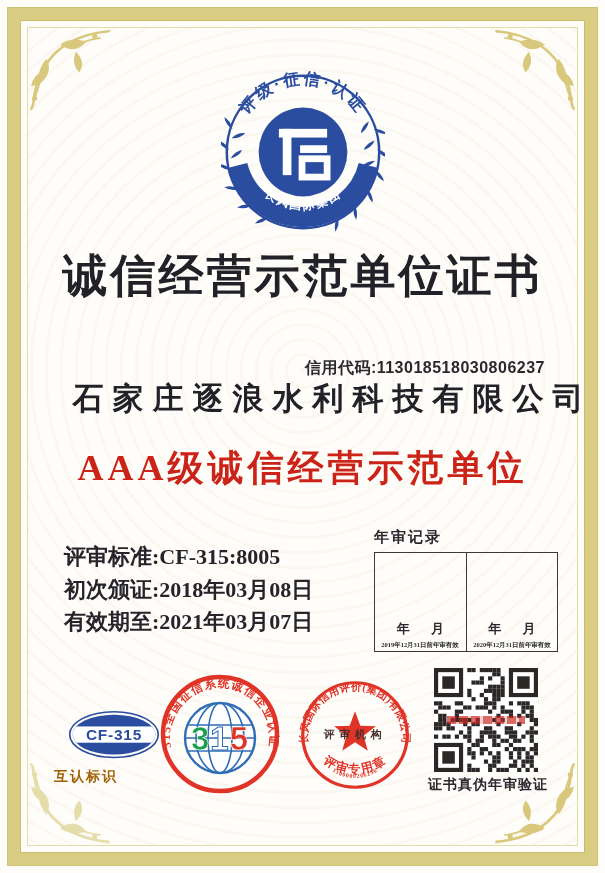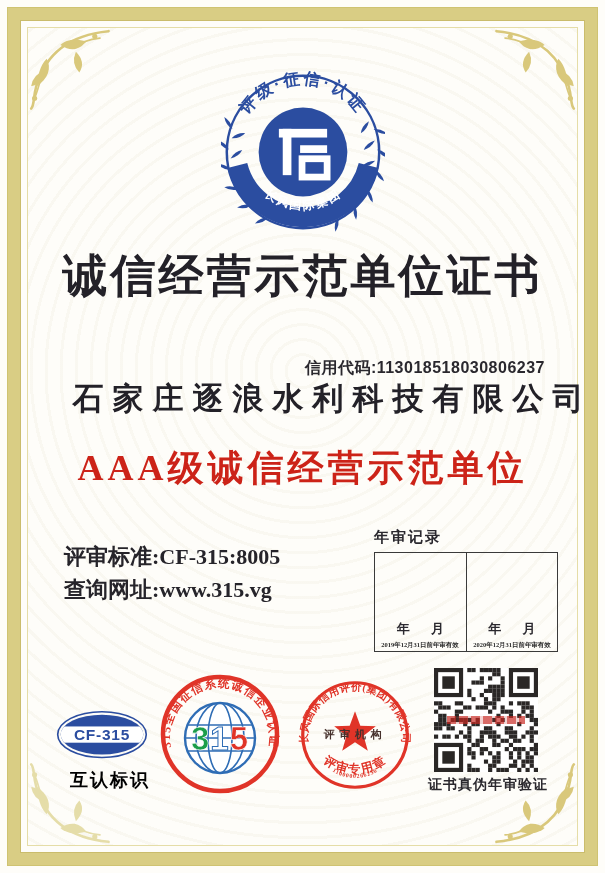--- a/index.html
+++ b/index.html
@@ -49,23 +49,23 @@
   .annual-table{margin-top:5px; width:182px; height:98px; border:1.5px solid #3a3a3a;
     display:flex;}
   .annual-cell{flex:1; display:flex; flex-direction:column; justify-content:flex-end;
     align-items:center; border-right:1.5px solid #3a3a3a; padding-bottom:1px;}
   .annual-cell:last-child{border-right:none;}
   .ym-line{font-weight:bold; font-size:13px; color:#2a282e; margin-bottom:2px;}
   .ym-line .ym{margin:0 9px;}
   .cell-note{font-weight:bold; font-size:7px; color:#2b2b2b; white-space:nowrap;
     transform:scale(.92); letter-spacing:0;}
 
-  .cf-oval{position:absolute; left:54px; top:708px; width:96px; height:52px;}
-  .cf-caption{position:absolute; left:54px; top:768px; width:96px; text-align:right;
-    font-weight:bold; font-size:18px; letter-spacing:2px; color:#000000;}
+  .cf-oval{position:absolute; left:66px; top:708px; width:96px; height:52px;}
+  .cf-caption{position:absolute; left:54px; top:768px; width:96px; text-align:left;
+    font-weight:bold; font-size:14px; letter-spacing:2px; color:#a16207;}
 
   .globe-seal{position:absolute; left:158px; top:672px; width:124px; height:124px;}
   .review-seal{position:absolute; left:298px; top:678px; width:114px; height:114px;}
 
   .qr-wrap{position:absolute; left:434px; top:668px; width:104px; height:104px;}
   .qr-wrap svg{width:100%; height:100%;}
   .qr-overlay{position:absolute; left:13px; top:48px; width:78px; height:8px;
     background:repeating-linear-gradient(90deg, rgba(200,38,32,.85) 0 9px, rgba(200,38,32,.25) 9px 12px);
     opacity:.8;}
   .qr-caption{position:absolute; left:424px; top:776px; width:124px; text-align:right;
@@ -167,21 +167,24 @@
   </div>
 
   <div class="company-name">石家庄逐浪水利科技有限公司</div>
   <div class="award-title">AAA级诚信经营示范单位</div>
 
   <div class="details">
     <div class="detail-row">
       <span class="detail-label">评审标准</span><span>CF-315:8005</span>
     </div>
     <div class="detail-row">
-      <span class="detail-label">查询网址</span><span>www.315.vg</span>
+      <span class="detail-label">初次颁证</span><span>2018年03月08日</span>
+    </div>
+    <div class="detail-row">
+      <span class="detail-label">有效期至</span><span>2021年03月07日</span>
     </div>
   </div>
 
   <div class="annual">
     <div class="annual-heading">年审记录</div>
     <div class="annual-table">
       <div class="annual-cell">
         <div class="ym-line">
           <span class="ym">年</span>
           <span class="ym">月</span>

